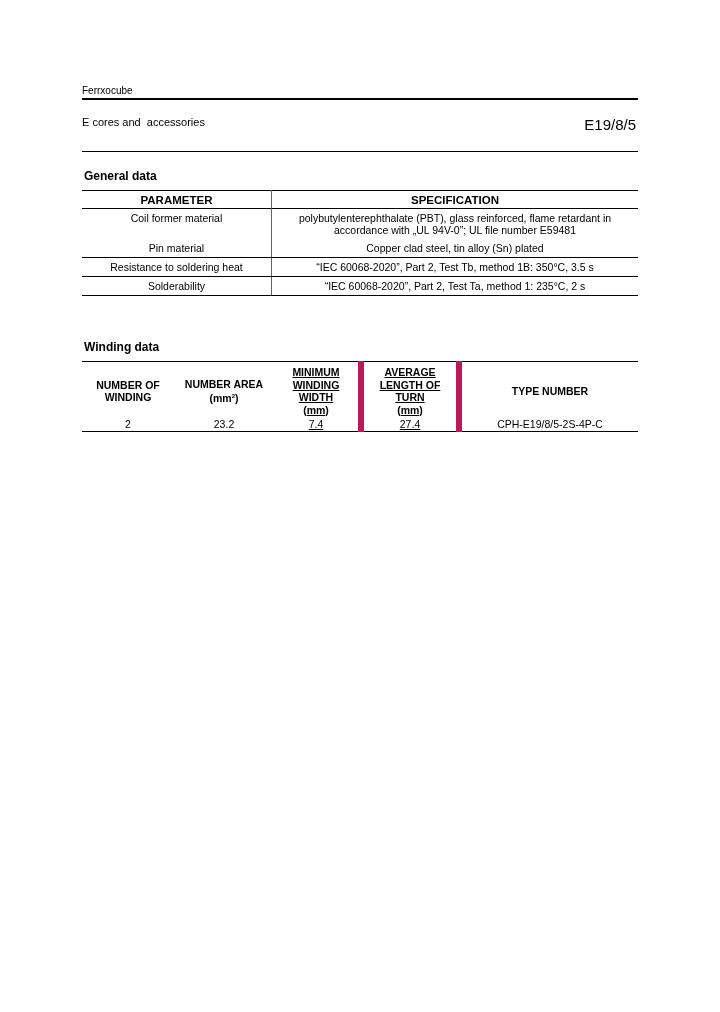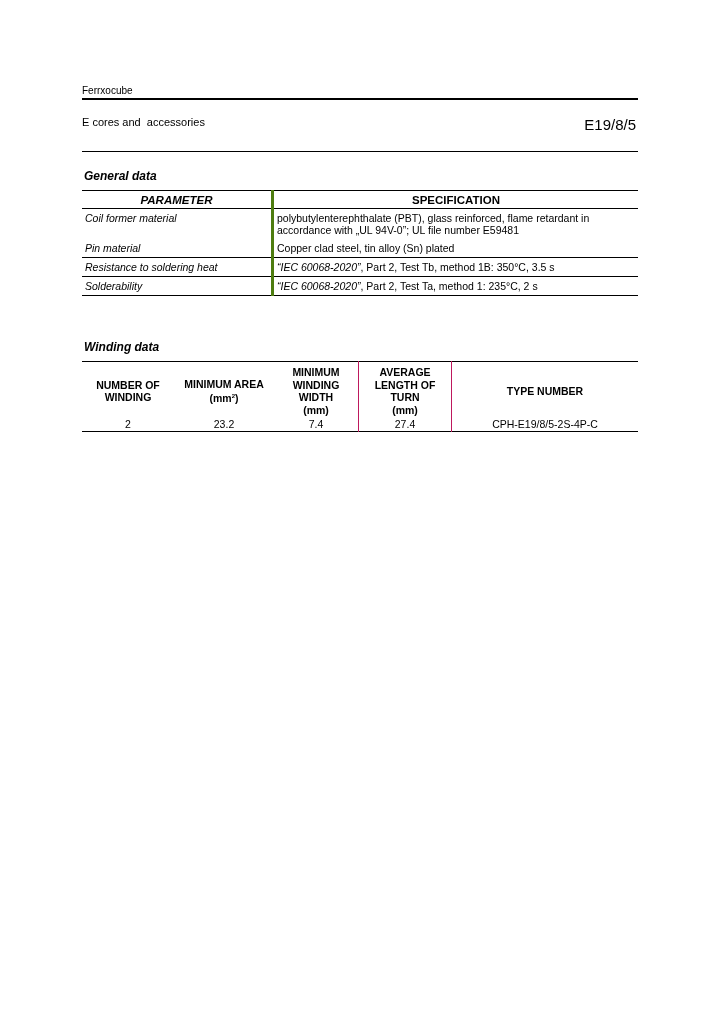--- a/index.html
+++ b/index.html
@@ -3,35 +3,35 @@
 <meta charset="utf-8">
 <style>
   html, body { margin: 0; padding: 0; background: #ffffff; }
   body { width: 720px; height: 1012px; position: relative; font-family: "Liberation Sans", sans-serif; color: #000; }
   .page { position: absolute; left: 82px; top: 0; width: 556px; }
   .brand { position: absolute; top: 85px; left: 0; font-size: 10px; }
   .rule-thick { position: absolute; left: 0; width: 556px; height: 2px; background: #000; }
   .rule-thin { position: absolute; left: 0; width: 556px; height: 1px; background: #000; }
   .title { position: absolute; top: 116px; left: 0; font-size: 11px; white-space: pre; }
   .code { position: absolute; top: 116px; right: 2px; font-size: 15px; }
-  .section-title { position: absolute; left: 2px; font-size: 12px; font-weight: bold; font-style: italic; }
+  .section-title { position: absolute; left: 2px; font-size: 12px; font-weight: bold; }
 
   table { border-collapse: collapse; position: absolute; left: 0; width: 556px; font-size: 10.5px; }
-  .gen td, .gen th { padding: 0 3px; vertical-align: top; text-align: left; }
+  .gen td, .gen th { padding: 0 3px; vertical-align: top; text-align: center; }
   .gen th { font-size: 11.5px; text-align: center; font-weight: bold; height: 17px; vertical-align: middle; }
-  .gen .c1 { width: 183px; border-right: 3px solid #4d7c0f; font-style: italic; }
+  .gen .c1 { width: 183px; border-right: 1px solid #4d7c0f; }
   .gen tr.line-top td, .gen tr.line-top th { border-top: 1px solid #000; }
   .gen tr.line-bottom td { border-bottom: 1px solid #000; }
   .gen td { padding-top: 3px; padding-bottom: 3px; line-height: 12px; }
-  .gen .it { font-style: italic; }
+  .gen .it { }
 
   .wind th { font-size: 10.5px; font-weight: bold; text-align: center; vertical-align: middle; line-height: 12.5px; padding: 4px 2px 2px 2px; }
   .wind td { text-align: center; font-size: 10.5px; padding: 0 2px 1px 2px; height: 12px; }
   .wind { border-top: 1px solid #000; border-bottom: 1px solid #000; }
-  .wind .vr { border-right: 1px solid #be185d; }
+  .wind .vr { border-right: 6px solid #be185d; text-decoration: underline; }
   sup { font-size: 6px; vertical-align: 4px; }
 </style>
 </head>
 <body>
 
 <div class="page">
   <div class="brand">Ferrxocube</div>
   <div class="rule-thick" style="top:98px"></div>
   <div class="title">E cores and  accessories</div>
   <div class="code">E19/8/5</div>
@@ -63,21 +63,21 @@
     </tr>
   </tbody>
     </table>
 
   <div class="section-title" style="top:340px">Winding data</div>
 
   <table class="wind" style="top:361px">
     <tbody>
         <tr>
       <th style="width:88px"><span>NUMBER OF</span><br><span>WINDING</span></th>
-      <th style="width:96px"><span>MINIMUM AREA</span><br><span>(mm</span><sup>2</sup><span>)</span></th>
+      <th style="width:96px"><span>NUMBER AREA</span><br><span>(mm</span><sup>2</sup><span>)</span></th>
       <th class="vr" style="width:80px"><span>MINIMUM</span><br><span>WINDING</span><br><span>WIDTH</span><br><span>(mm)</span></th>
       <th class="vr" style="width:88px"><span>AVERAGE</span><br><span>LENGTH OF</span><br><span>TURN</span><br><span>(mm)</span></th>
       <th>TYPE NUMBER</th>
     </tr>
     <tr>
       <td>2</td>
       <td>23.2</td>
       <td class="vr">7.4</td>
       <td class="vr">27.4</td>
       <td>CPH-E19/8/5-2S-4P-C</td>

